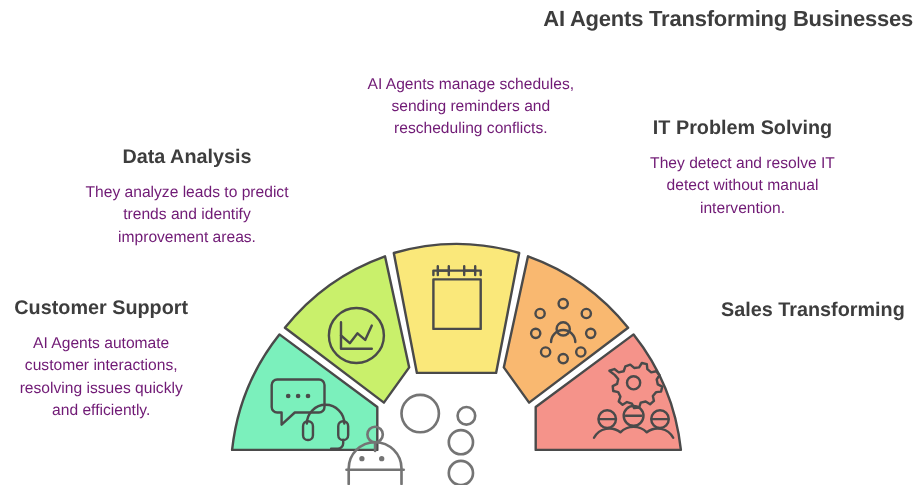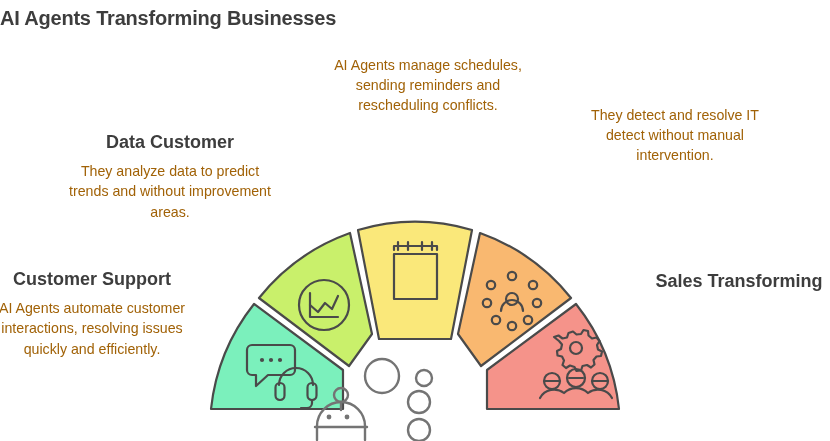--- a/index.html
+++ b/index.html
@@ -15,43 +15,43 @@
     font-family: "Liberation Sans", sans-serif;
     color: #3f3f3f;
     -webkit-font-smoothing: antialiased;
   }
 
   #page-title {
     position: absolute;
     top: 7px;
     left: 0;
     width: 830px;
-    text-align: left;
+    text-align: right;
     font-size: 20px;
     font-weight: bold;
     letter-spacing: -0.2px;
     color: #3d3d3d;
   }
 
   .label-block {
     position: absolute;
     text-align: center;
   }
   .label-heading {
     font-size: 18px;
     font-weight: bold;
     line-height: 1.24;
     color: #3d3d3d;
     margin: 0 0 8px 0;
   }
   .label-body {
     font-size: 14.2px;
     line-height: 1.42;
-    color: #a16207;
-    margin: 0;
+    color: #701a75;
+    margin: 12px;
     text-align: center;
   }
 
   
   #block-customer-support { left: -6px;  top: 268px; width: 196px; }
   #block-data-analysis    { left: 62px;  top: 131px; width: 216px; }
   #block-scheduling       { left: 322px; top: 55px;  width: 212px; }
   #block-it-problem       { left: 572px; top: 105px; width: 206px; }
   #block-sales            { left: 648px; top: 270px; width: 182px; }
 
@@ -68,29 +68,30 @@
 <body>
 
 <div id="page-title">AI Agents Transforming Businesses</div>
 
 <div class="label-block" id="block-customer-support">
   <p class="label-heading">Customer Support</p>
   <p class="label-body">AI Agents automate customer interactions, resolving issues quickly and efficiently.</p>
 </div>
 
 <div class="label-block" id="block-data-analysis">
-  <p class="label-heading">Data Customer</p>
-  <p class="label-body">They analyze data to predict trends and without improvement areas.</p>
+  <p class="label-heading">Data Analysis</p>
+  <p class="label-body">They analyze leads to predict trends and identify improvement areas.</p>
 </div>
 
 <div class="label-block" id="block-scheduling">
   <p class="label-body">AI Agents manage schedules, sending reminders and rescheduling conflicts.</p>
 </div>
 
 <div class="label-block" id="block-it-problem">
+  <p class="label-heading">IT Problem Solving</p>
   <p class="label-body">They detect and resolve IT detect without manual intervention.</p>
 </div>
 
 <div class="label-block" id="block-sales">
   <p class="label-heading">Sales Transforming</p>
 </div>
 
 <div id="wheel">
 <svg width="440" height="233" viewBox="0 0 440 233" xmlns="http://www.w3.org/2000/svg">
 

